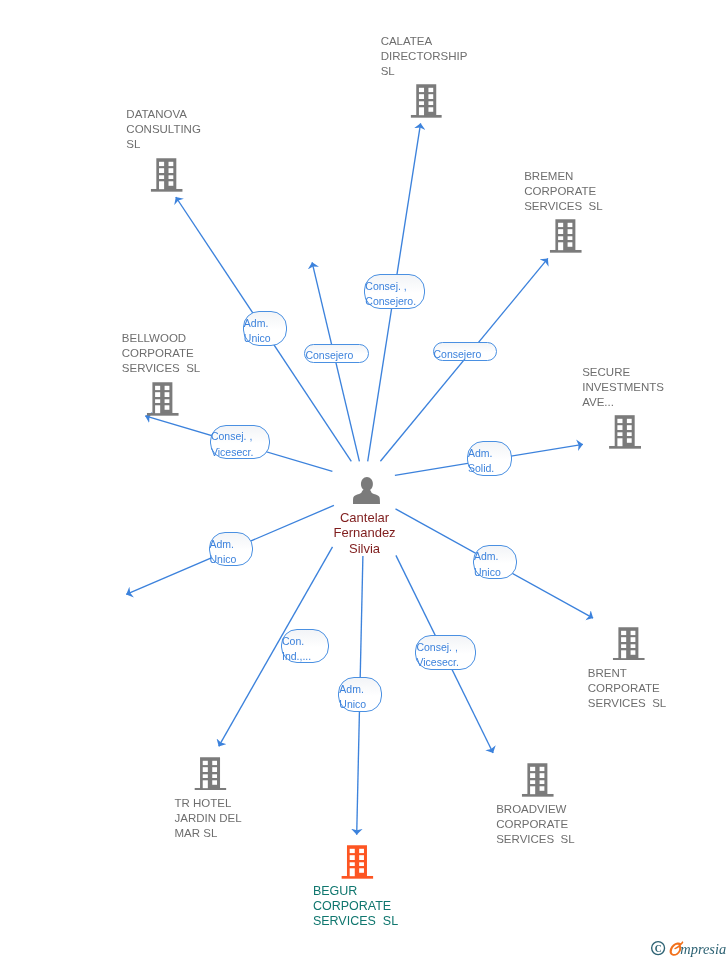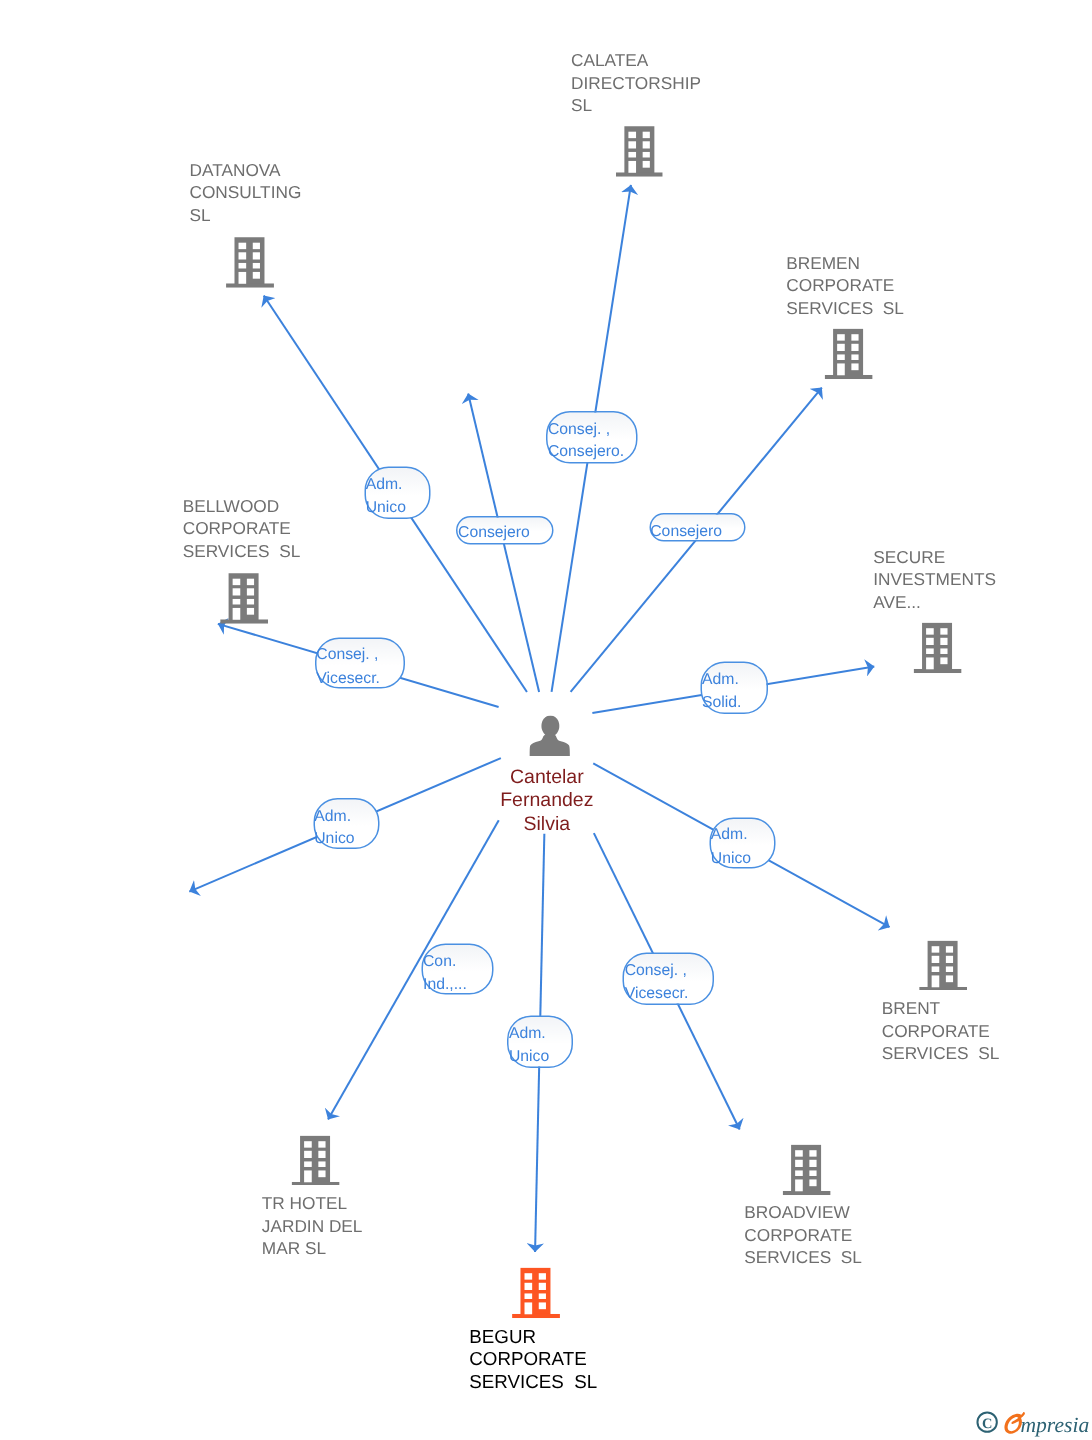--- a/index.html
+++ b/index.html
@@ -3,21 +3,21 @@
 <meta charset="utf-8">
 <title>Empresia corporate network</title>
 <style>
 html,body{margin:0;padding:0;background:#ffffff;}
 body{width:728px;height:960px;font-family:"Liberation Sans",sans-serif;
  -webkit-font-smoothing:antialiased;}
 #stage{position:relative;width:728px;height:960px;overflow:hidden;background:#fff;}
 svg#edges{position:absolute;left:0;top:0;width:728px;height:960px;}
 .node{position:absolute;white-space:pre;transform:translateX(-50%);}
 .node .lbl{font-size:11.5px;line-height:15px;color:#6e6e6e;}
-.node.hl .lbl{color:#000000;font-size:12.5px;line-height:15.2px;}
+.node.hl .lbl{color:#0f766e;font-size:12.5px;line-height:15.2px;}
 .node svg.icon{display:block;margin:0 auto;}
 .ctr{position:absolute;text-align:center;white-space:pre;transform:translateX(-50%);}
 .ctr .lbl{font-size:13px;line-height:15.15px;color:#7f1d1d;}
 .ctr svg.icon{display:block;position:absolute;}
 .elabel{position:absolute;box-sizing:border-box;
  background:linear-gradient(#f2f4f7,#ffffff 55%);
  border:1.3px solid #4a90e2;border-radius:16px;color:#3c82dc;
  font-size:10.5px;line-height:15.1px;text-align:left;white-space:pre;
  padding:3.6px 0 0;}
 #logo{position:absolute;}

